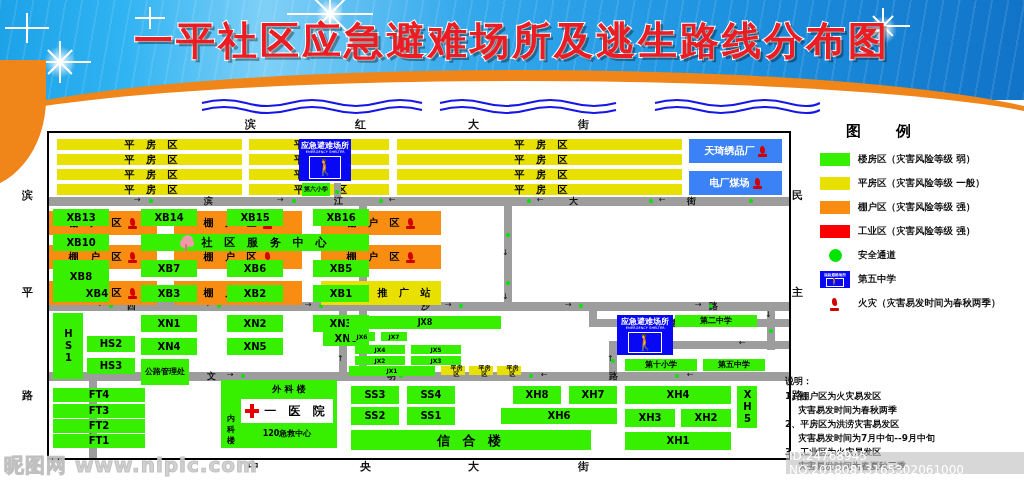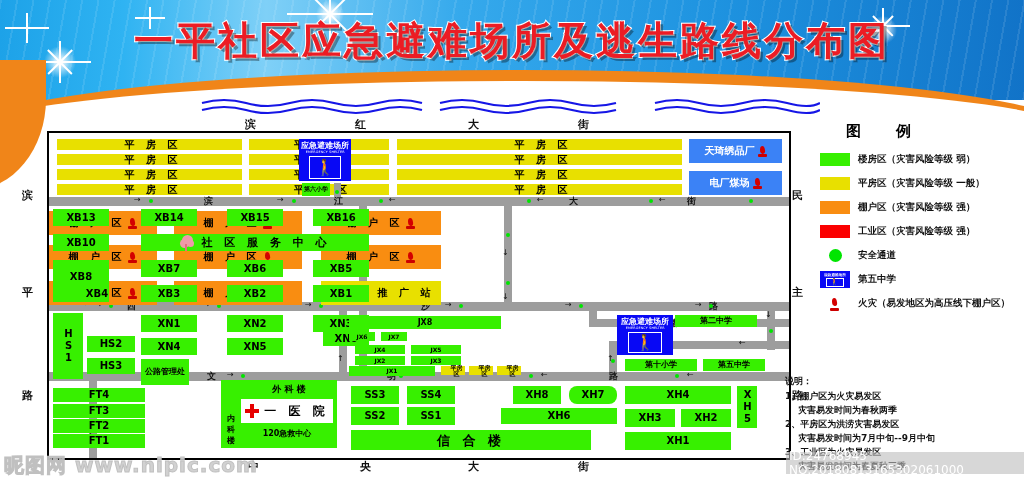--- a/index.html
+++ b/index.html
@@ -407,21 +407,21 @@
     <div class="blk y xs" style="left:420px;top:233px;width:24px;height:9px;">平房区</div>
     <div class="blk y xs" style="left:448px;top:233px;width:24px;height:9px;">平房区</div>
 
     <div class="blk g" style="left:302px;top:253px;width:48px;height:18px;">SS3</div>
     <div class="blk g" style="left:358px;top:253px;width:48px;height:18px;">SS4</div>
     <div class="blk g" style="left:302px;top:274px;width:48px;height:18px;">SS2</div>
     <div class="blk g" style="left:358px;top:274px;width:48px;height:18px;">SS1</div>
     <div class="blk g sp" style="left:302px;top:297px;width:240px;height:20px;font-size:13px;">信 合 楼</div>
 
     <div class="blk g" style="left:464px;top:253px;width:48px;height:18px;">XH8</div>
-    <div class="blk g" style="left:520px;top:253px;width:48px;height:18px;border-radius:8px;">XH7</div>
+    <div class="blk g" style="left:520px;top:253px;width:48px;height:18px;">XH7</div>
     <div class="blk g" style="left:452px;top:275px;width:116px;height:16px;">XH6</div>
     <div class="blk g" style="left:576px;top:253px;width:106px;height:18px;">XH4</div>
     <div class="blk g" style="left:576px;top:276px;width:50px;height:18px;">XH3</div>
     <div class="blk g" style="left:632px;top:276px;width:50px;height:18px;">XH2</div>
     <div class="blk g" style="left:576px;top:299px;width:106px;height:18px;">XH1</div>
     <div class="blk g vert" style="left:688px;top:253px;width:20px;height:42px;">XH5</div>
 
     <div class="shelter" style="left:568px;top:182px;width:56px;height:40px;">
       <div class="t1">应急避难场所</div>
       <div class="t2">EMERGENCY SHELTER</div>
@@ -465,21 +465,21 @@
           <div class="t1" style="font-size:3.6px;">应急避难场所</div>
           <div class="pane" style="margin-top:1px;height:58%;">
               <span class="run" style="font-size:7px;">🚶</span>
             </div>
         </div>
       </div>
       <div class="ltext">第五中学</div>
     </div>
     <div class="lrow">
       <div class="mini-flame"><span class="flame"></span></div>
-      <div class="ltext">火灾（易发地区为高压线下棚户区）</div>
+      <div class="ltext">火灾（灾害易发时间为春秋两季）</div>
     </div>
   </div>
 
   <div class="notes">
     <div class="hd">说明：</div>
     <div class="li">
       <div>1、棚户区为火灾易发区</div>
       <div class="ind">灾害易发时间为春秋两季</div>
     </div>
     <div class="li">

